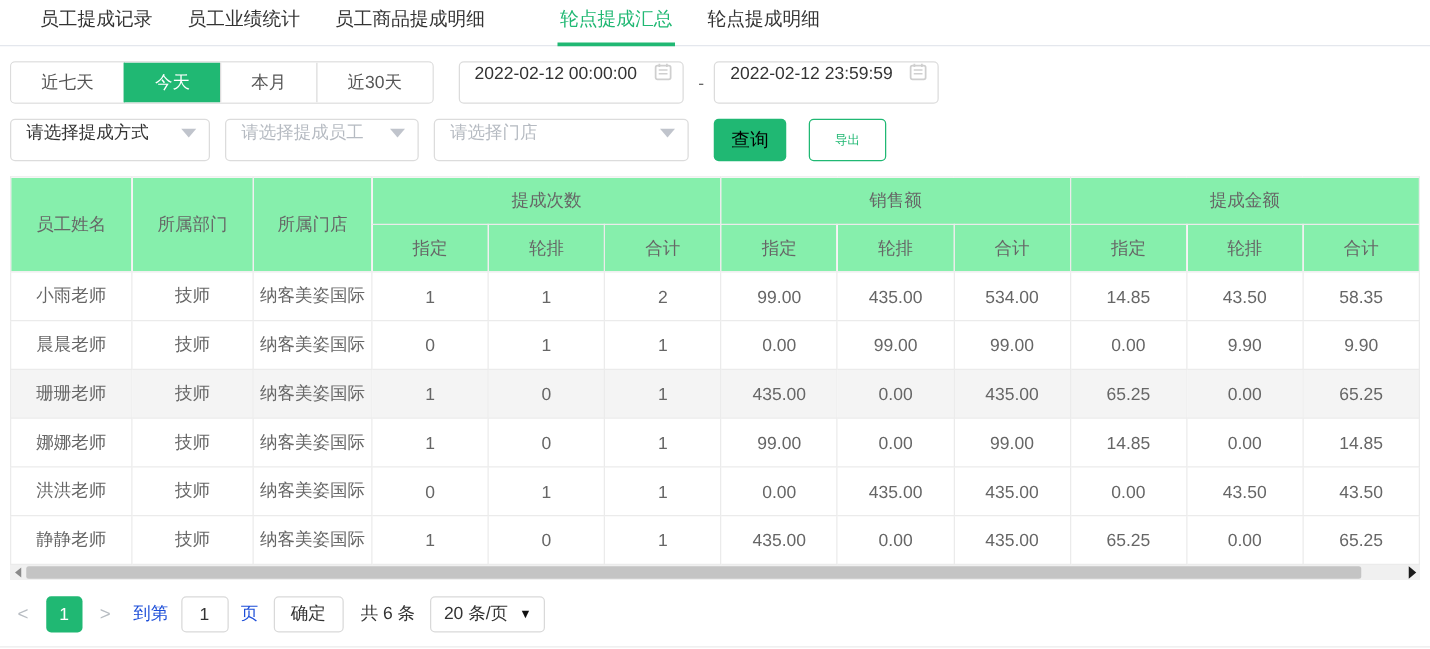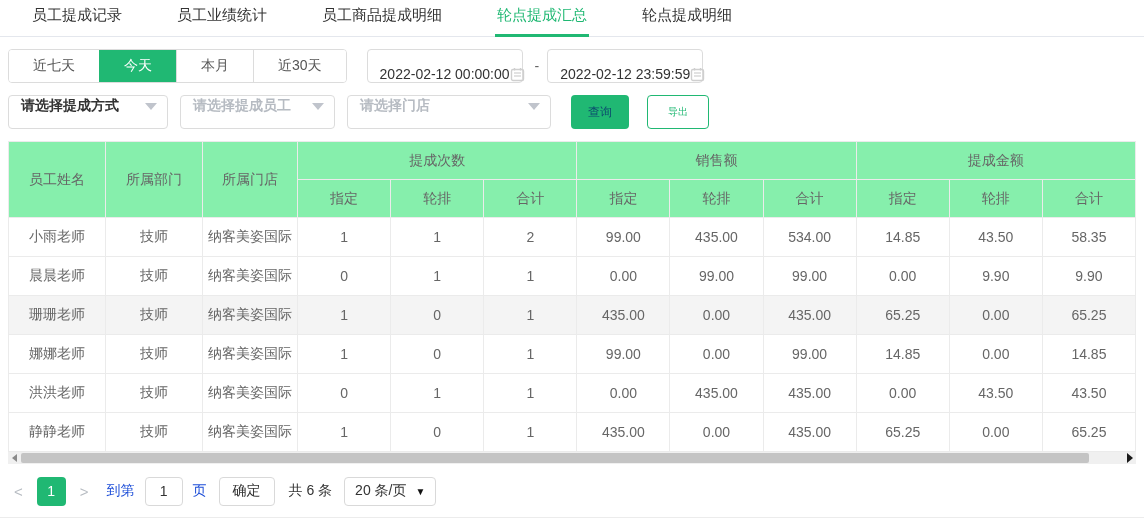--- a/index.html
+++ b/index.html
@@ -1,51 +1,51 @@
 <!DOCTYPE html>
 <html style="--accent: #20b873;"><head>
 <meta charset="utf-8">
 <style>
   * { margin:0; padding:0; box-sizing:border-box; }
   html,body { width:1144px; height:519px; background:#fff; overflow:hidden;
     font-family:"Liberation Sans","DejaVu Sans",sans-serif; }
 
   
   .tabbar { display:flex; align-items:flex-end; padding-left:30px; height:37px;
-    border-bottom:1px solid #e4e7ed;gap:27px; }
+    border-bottom:1px solid #e4e7ed; }
   .tab { font-size:15px; color:#333; padding:0 2px 11px; margin-right:24px;
     cursor:pointer; position:relative; white-space:nowrap; }
-  .tab.active { color:var(--accent); }
+  .tab.active { color:var(--accent);margin-left:32px; }
   .tab.active::after { content:""; position:absolute; left:0; right:0; bottom:-1px;
     height:3px; background:var(--accent); }
 
   
   .frow { display:flex; align-items:center; margin:12px 8px 0; height:34px; }
   .seg-group { display:flex; border:1px solid #dcdcdc; border-radius:4px; overflow:hidden; height:34px; }
   .seg { display:flex; align-items:center; justify-content:center; font-size:14px;
     color:#555; background:#fff; cursor:pointer; border-left:1px solid #dcdcdc; padding:0 24px; }
   .seg:first-child { border-left:none; }
   .seg.active { background:var(--accent); color:#fff; border-left-color:var(--accent); }
 
-  .date-box { display:flex; align-items:flex-end; height:34px; width:156px; margin-left:20px;
+  .date-box { display:flex; align-items:flex-start; height:34px; width:180px; margin-left:20px;
     border:1px solid #dcdcdc; border-radius:4px; padding:0 8px 0 12px; }
   .date-box .dval { flex:1; font-size:14px; color:#333; white-space:nowrap; }
   .date-sep { color:#666; margin:0 8px 0 12px; font-size:14px; }
   .cal-icon { width:15px; height:15px; flex:none; }
 
   .select-box { display:flex; align-items:center; height:34px; border:1px solid #dcdcdc;
-    border-radius:4px; padding:0 10px 12px 12px; margin-right:12px; cursor:pointer; background:#fff;font-weight:bold; }
+    border-radius:4px; padding:0 10px 12px 12px; margin-right:12px; cursor:pointer; background:#fff; }
   .select-box .ph { flex:1; font-size:14px; color:#b6bbc2; white-space:nowrap; }
   .select-box.filled .ph { color:#333; }
   .caret-down { width:0; height:0; border-left:6px solid transparent; border-right:6px solid transparent;
     border-top:7px solid #c0c4cc; margin-left:10px; flex:none; }
   .sel-1 { width:160px; } .sel-2 { width:155px; } .sel-3 { width:204px; }
 
-  .btn-primary { height:34px; width:58px; margin-left:8px; background:var(--accent); color:#0c4a6e;
-    border:none; border-radius:4px; font-size:12px; cursor:pointer;
+  .btn-primary { height:34px; width:58px; margin-left:8px; background:var(--accent); color:#000000;
+    border:none; border-radius:4px; font-size:15px; cursor:pointer;
     font-family:inherit; }
   .btn-outline { height:34px; width:62px; margin-left:18px; background:#fff; color:var(--accent);
     border:1px solid var(--accent); border-radius:4px; font-size:10px; cursor:pointer;
     font-family:inherit; }
 
   
   .tbl-wrap { margin:12px 8px 0; }
   table { width:1128px; border-collapse:collapse; table-layout:fixed; }
   th,td { border:1px solid #ebebeb; text-align:center; font-weight:normal;
     font-size:14px; color:#666; overflow:hidden; white-space:nowrap; }

